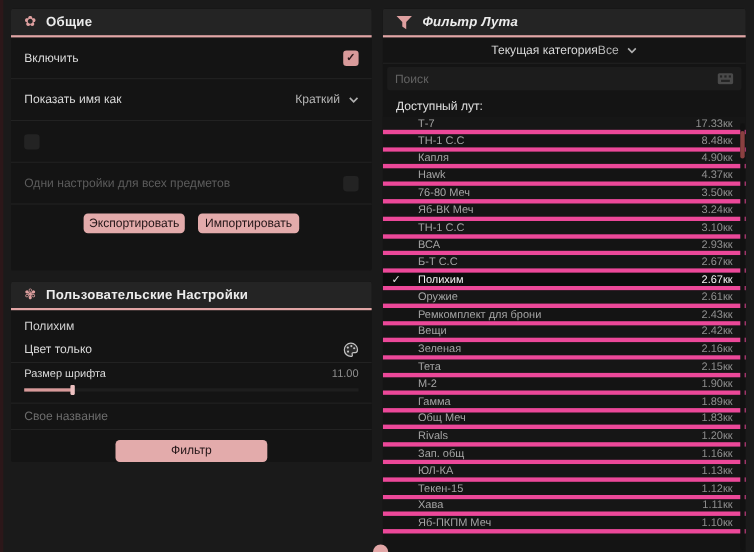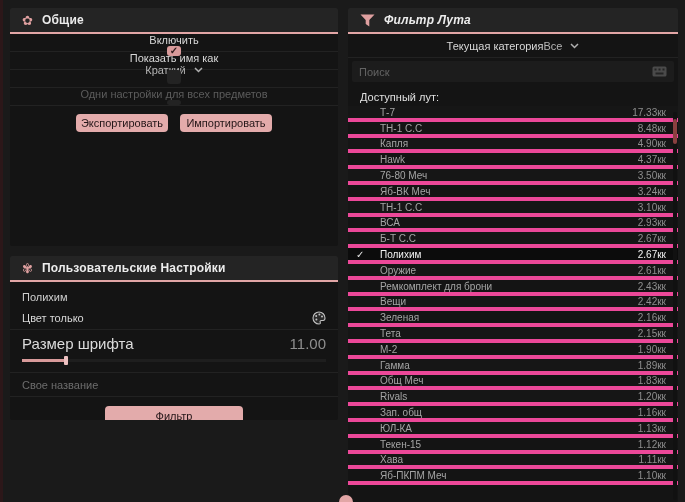--- a/index.html
+++ b/index.html
@@ -40,28 +40,28 @@
   .btn {
     background:#e3abab; color:#231517; border:none; border-radius:4px;
     font-family:"Liberation Sans", sans-serif; font-size:11px;
     padding:3px 0; cursor:pointer;
   }
   .btn-row { display:flex; justify-content:center; gap:12px; padding:8px 12px; }
   .btn-row .btn { width:92px; }
 
   
   #panel-general { left:10px; top:8px; width:328px; height:238px; }
-  #panel-general .row { height:18px;flex-direction:column; }
+  #panel-general .row { height:38px; }
 
   
   #panel-user { left:10px; top:256px; width:328px; height:164px; }
   .item-name-label { padding:9px 12px 4px; font-size:11px; color:#cfcfcf; }
   #panel-user .row { height:23px; }
   .slider-block { padding:2px 12px 7px; border-bottom:1px solid #222222; }
-  .slider-head { display:flex; justify-content:space-between; font-size:15px; padding:3px 0 4px; }
+  .slider-head { display:flex; justify-content:space-between; font-size:10px; padding:3px 0 4px; }
   .slider-head .val { color:#8f8f8f; }
   .slider-track { position:relative; height:9px; width:100%; }
   .slider-track::before { content:""; position:absolute; top:3px; left:0; right:0; height:3px; background:#1e1e1e; }
   .slider-fill { position:absolute; top:3px; left:0; width:44px; height:3px; background:#d89a9a; }
   .slider-handle { position:absolute; top:0; left:42px; width:4px; height:9px; background:#ecc0c0; border-radius:1px; cursor:pointer; }
   .text-input {
     width:100%; height:24px; background:transparent; border:none; outline:none;
     border-bottom:1px solid #222222; color:#cfcfcf; font-size:11px; padding:0 12px;
     font-family:"Liberation Sans", sans-serif;
   }

